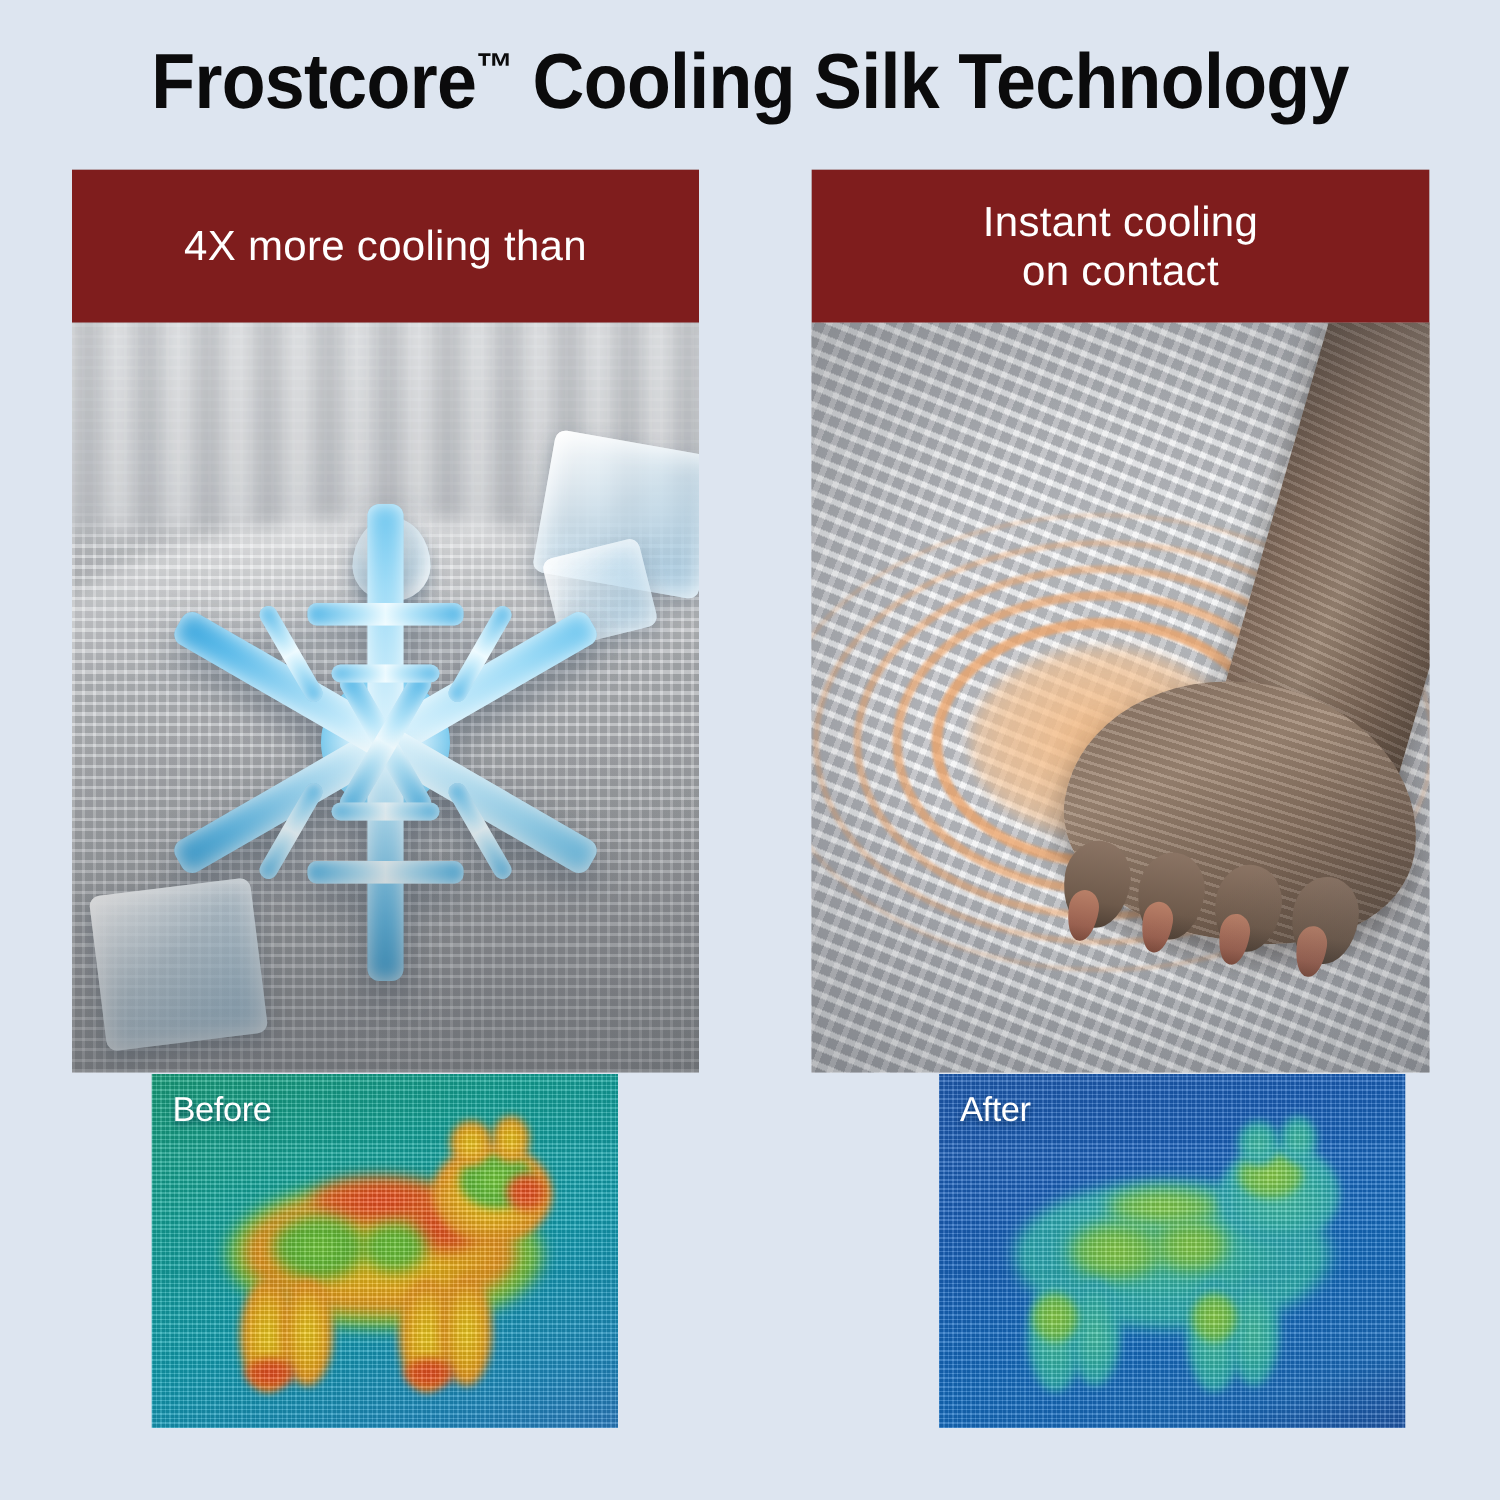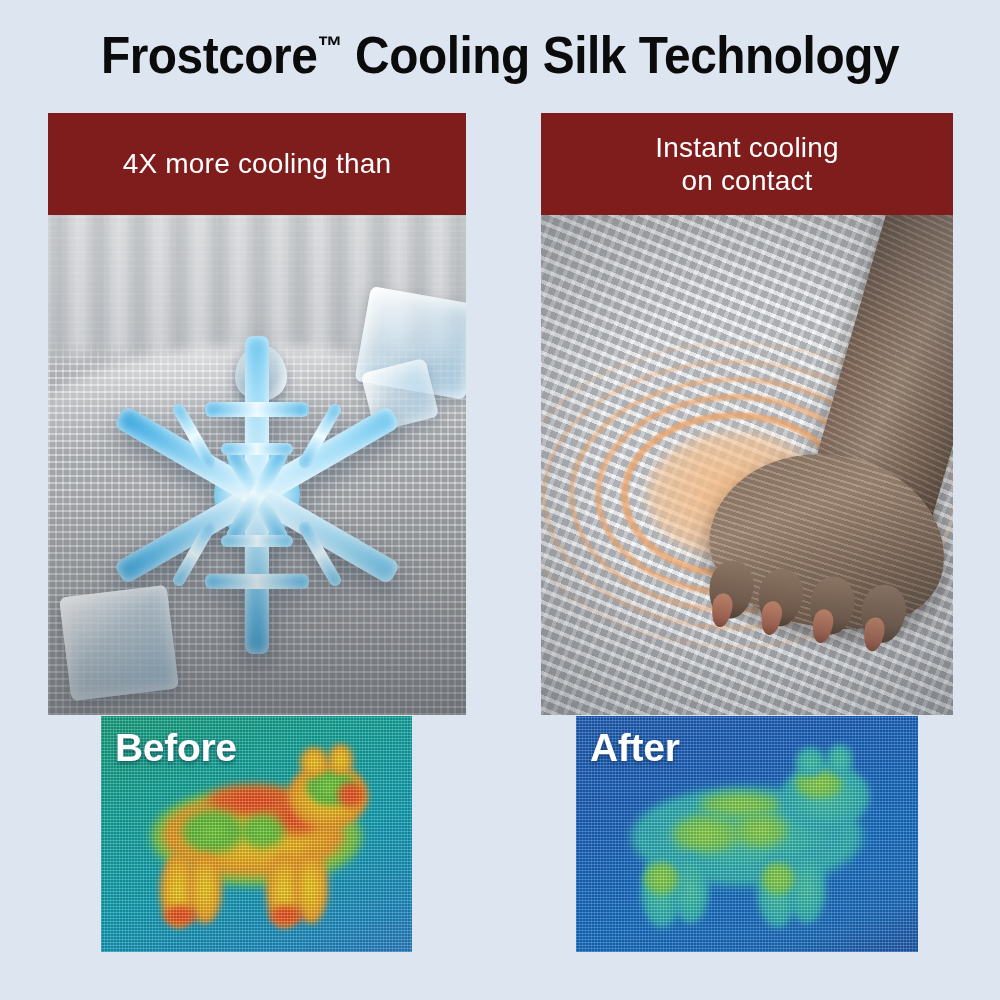--- a/index.html
+++ b/index.html
@@ -243,42 +243,42 @@
 
   
   .thermal {
     position: absolute;
     top: 716px;
     width: 311px;
     height: 236px;
     overflow: hidden;
   }
   #thermal-before { left: 101px; }
-  #thermal-after  { left: 576px; padding-left: 31px; }
+  #thermal-after  { left: 626px; }
 
   .th-bg { position: absolute; inset: 0; }
   #thermal-before .th-bg {
     background: linear-gradient(160deg, #1aa47f 0%, #14a89c 28%, #12a3b6 58%, #1e8fc4 85%, #2b7fc4 100%);
   }
   #thermal-after .th-bg {
     background: linear-gradient(160deg, #1f5fb8 0%, #1a63c0 30%, #1570c6 62%, #1b6fc2 85%, #2059ad 100%);
   }
   .th-scan {
     position: absolute; inset: 0;
     background-image:
       repeating-linear-gradient(0deg, rgba(255,255,255,.16) 0 1px, rgba(0,0,0,.09) 1px 3px),
       repeating-linear-gradient(90deg, rgba(255,255,255,.13) 0 1px, rgba(0,0,0,.08) 1px 3px);
     pointer-events: none;
     z-index: 5;
   }
   .th-label {
     position: absolute;
     left: 14px; top: 10px;
-    font-size: 39px;
-    font-weight: bold;
+    font-size: 23px;
+    font-weight: normal;
     color: #ffffff;
     text-shadow: 0 2px 4px rgba(0,30,60,.55);
     letter-spacing: -0.3px;
     z-index: 6;
   }
 
   
   .dog { position: absolute; left: 0; top: 0; width: 100%; height: 100%; }
   .dog .pc { position: absolute; border-radius: 50%; filter: blur(5px); }
   .dog .pc.sharp { filter: blur(3px); }

